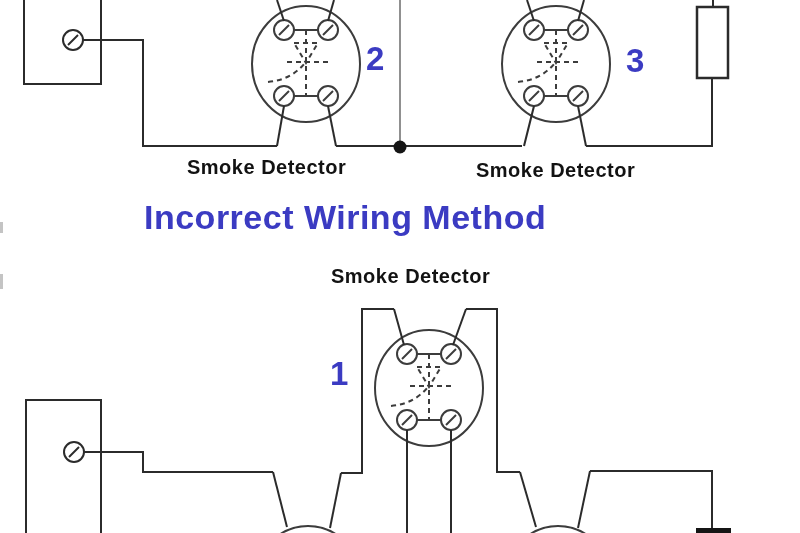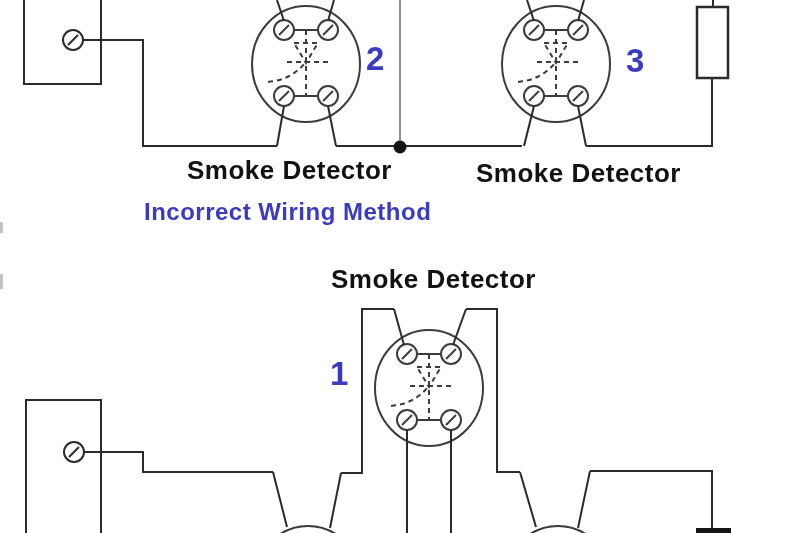--- a/index.html
+++ b/index.html
@@ -8,30 +8,30 @@
     width:800px;height:533px;
     background:#ffffff;
     overflow:hidden;
     font-family:"Liberation Sans", sans-serif;
   }
   .stage svg{position:absolute;left:0;top:0;}
   .lbl{
     position:absolute;
     font-weight:bold;
     color:#121212;
-    font-size:26px;
+    font-size:20px;
     white-space:nowrap;
     line-height:1;
     letter-spacing:0.5px;
   }
   .title{
     position:absolute;
     font-weight:bold;
     color:#3b3bc2;
-    font-size:24px;
+    font-size:34px;
     white-space:nowrap;
     line-height:1;
     letter-spacing:0.5px;
   }
   .num{
     position:absolute;
     font-weight:bold;
     color:#3b3bc2;
     font-size:33px;
     white-space:nowrap;

